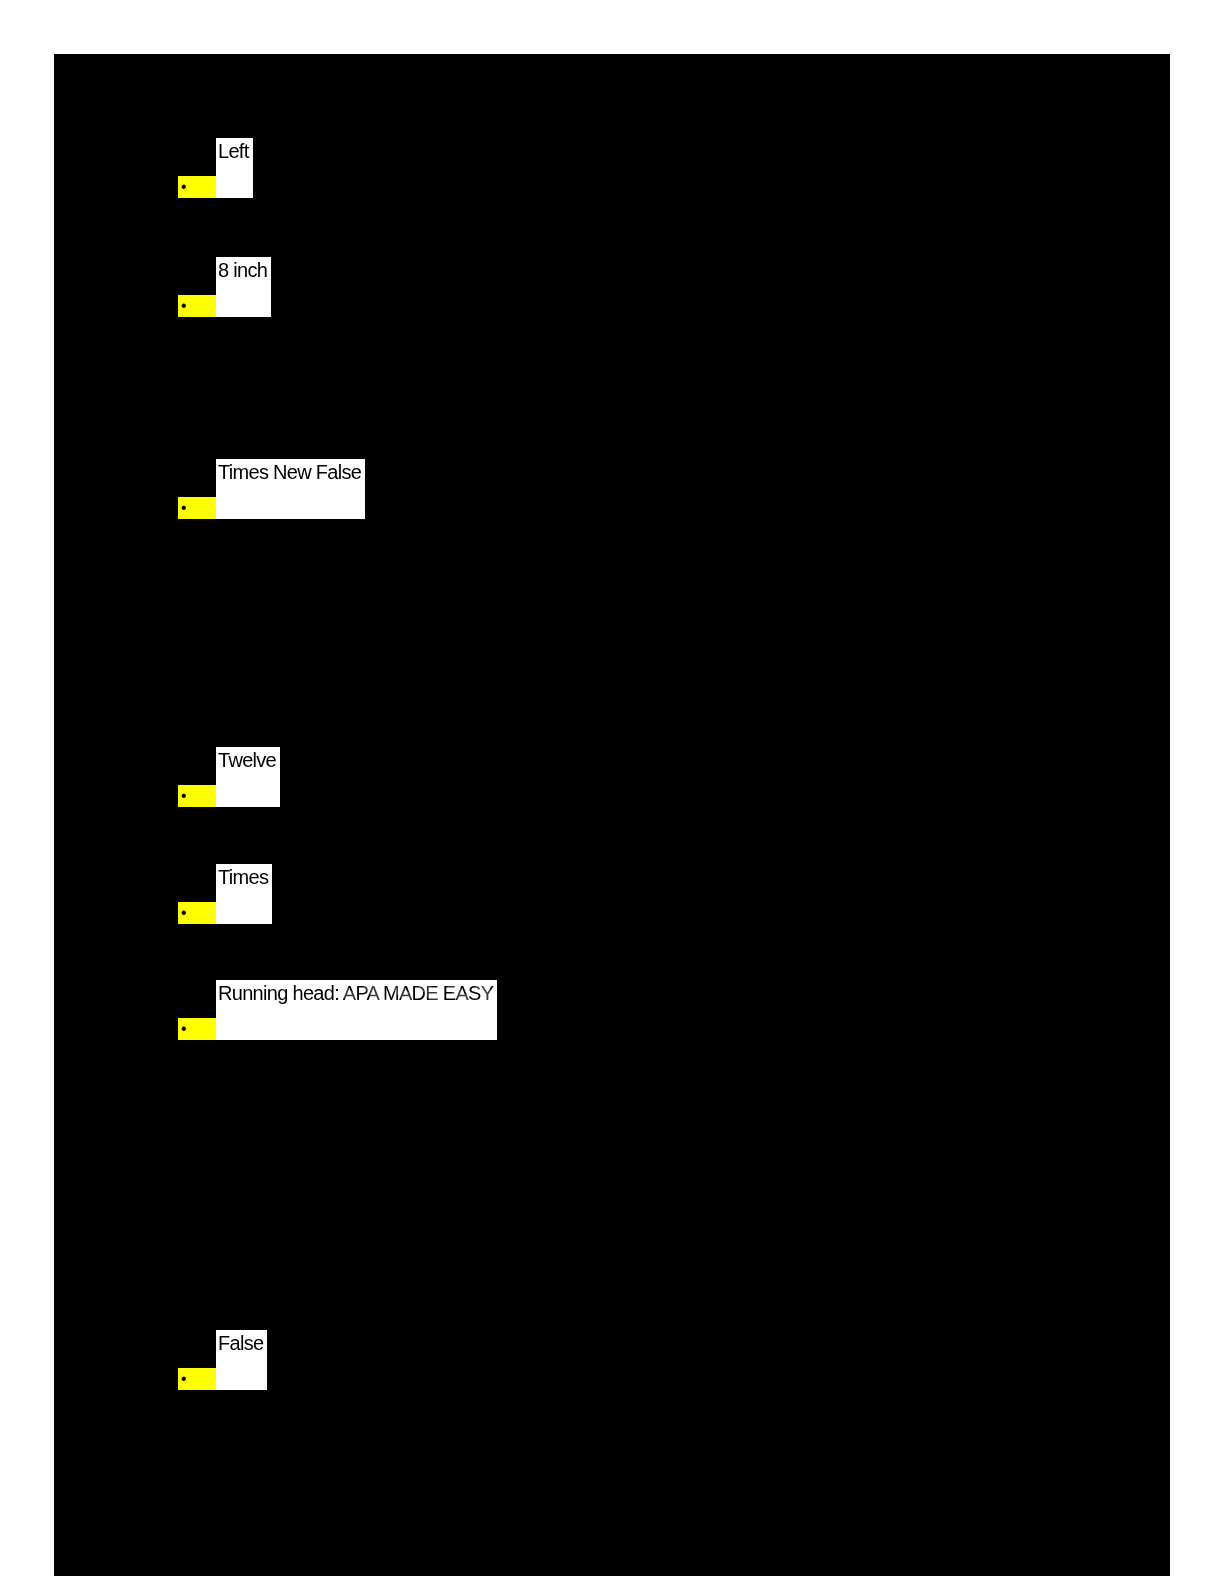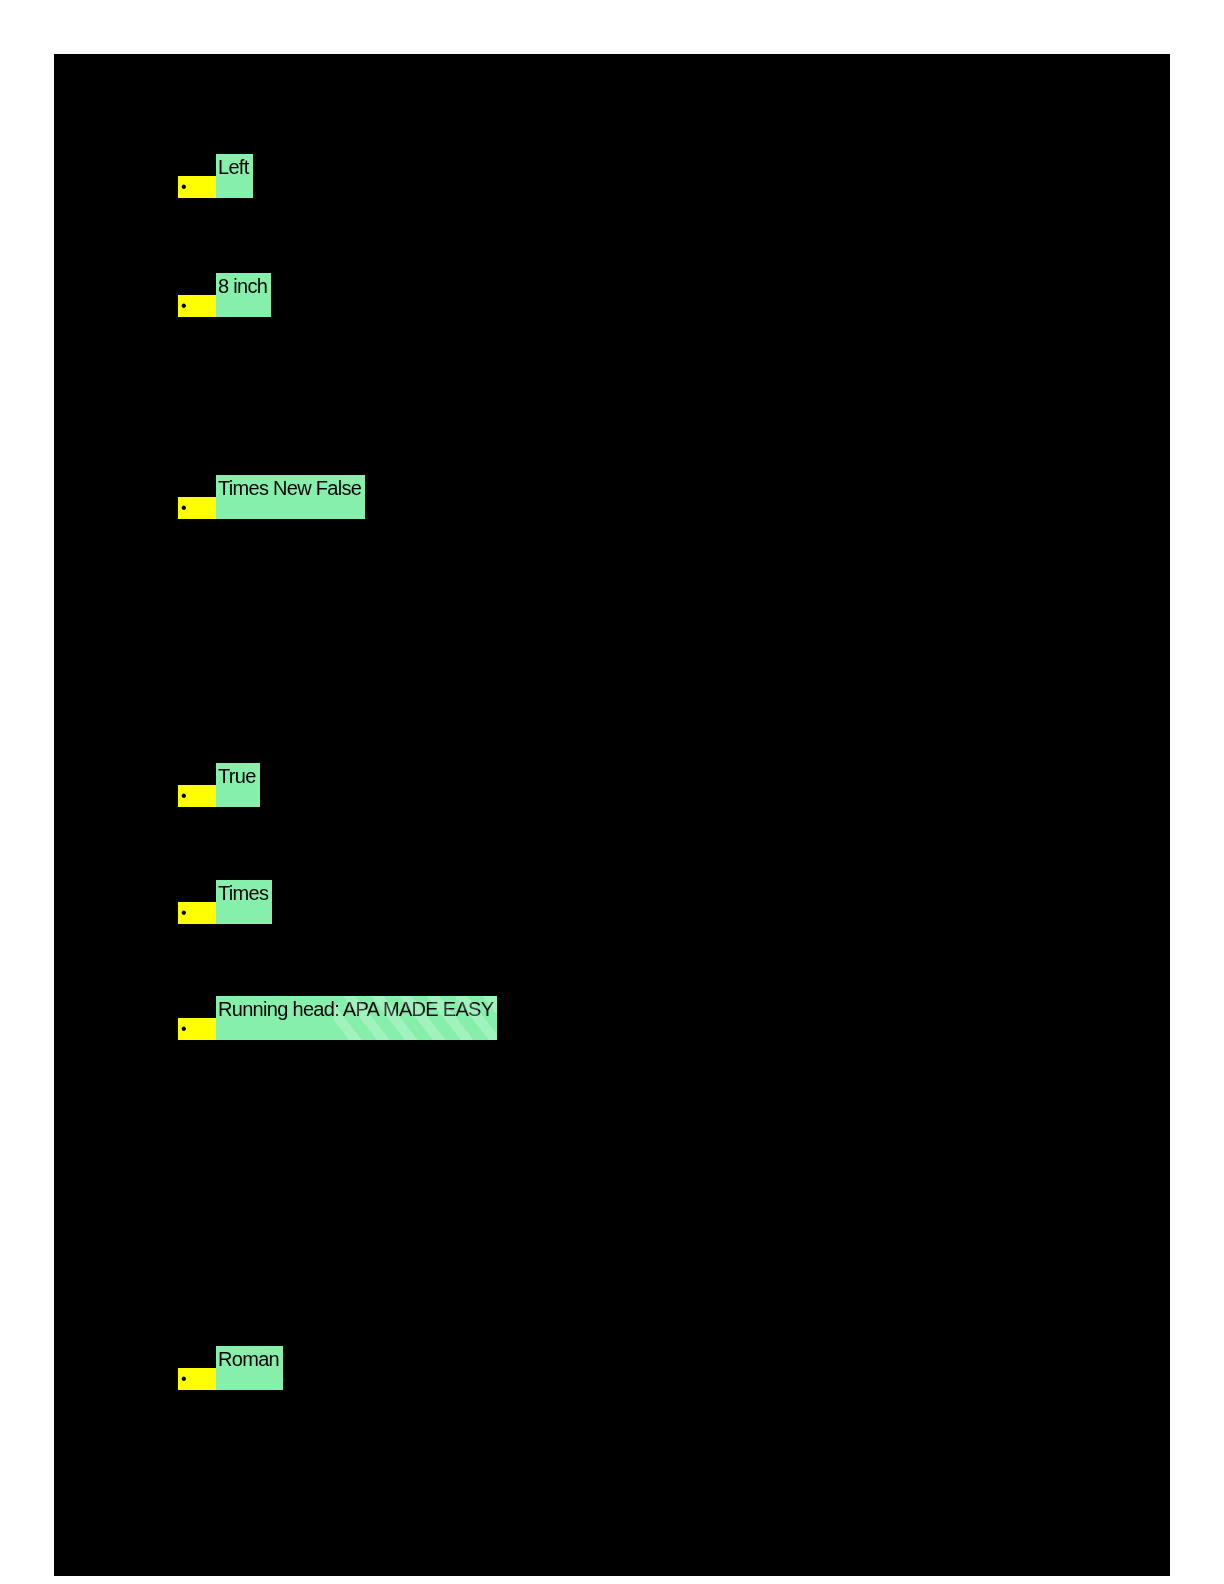--- a/index.html
+++ b/index.html
@@ -42,26 +42,26 @@
     padding-left: 3px;
     display: flex;
     align-items: center;
     color: #000000;
     font-size: 16px;
     line-height: 16px;
   }
   .text-chip {
     position: relative;
     height: 44px;
-    background: #86efac;
+    background: #ffffff;
     color: #000000;
     font-size: 20px;
     line-height: 26px;
     letter-spacing: -0.7px;
-    padding: 0 4px 0 2px;
+    padding: 0 4px 16px 2px;
     white-space: nowrap;
     overflow: hidden;
   }
   
   .wm-overlay {
     position: absolute;
     top: 0;
     left: 42%;
     width: 58%;
     height: 100%;
@@ -106,38 +106,38 @@
       <span class="bullet-chip">
           <span>•</span>
         </span>
       <span class="text-chip">Times New False</span>
     </div>
 
     <div class="hl-row row-4">
       <span class="bullet-chip">
           <span>•</span>
         </span>
-      <span class="text-chip">True</span>
+      <span class="text-chip">Twelve</span>
     </div>
 
     <div class="hl-row row-5">
       <span class="bullet-chip">
           <span>•</span>
         </span>
       <span class="text-chip">Times</span>
     </div>
 
     <div class="hl-row row-6">
       <span class="bullet-chip">
           <span>•</span>
         </span>
       <span class="text-chip"><span>Running head: APA MADE EASY</span><span class="wm-overlay"></span></span>
     </div>
 
     <div class="hl-row row-7">
       <span class="bullet-chip">
           <span>•</span>
         </span>
-      <span class="text-chip">Roman</span>
+      <span class="text-chip">False</span>
     </div>
 
   </div>
 </div>
 
 </body></html>

